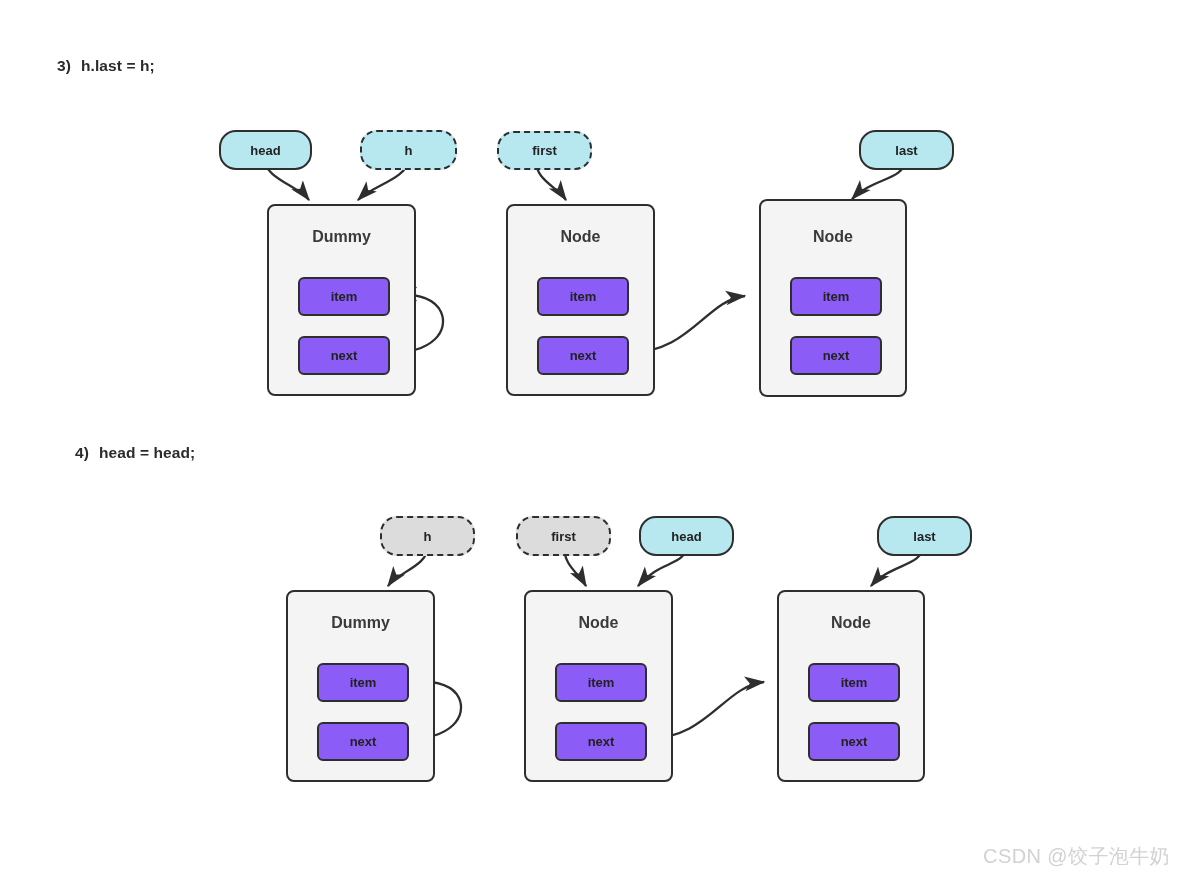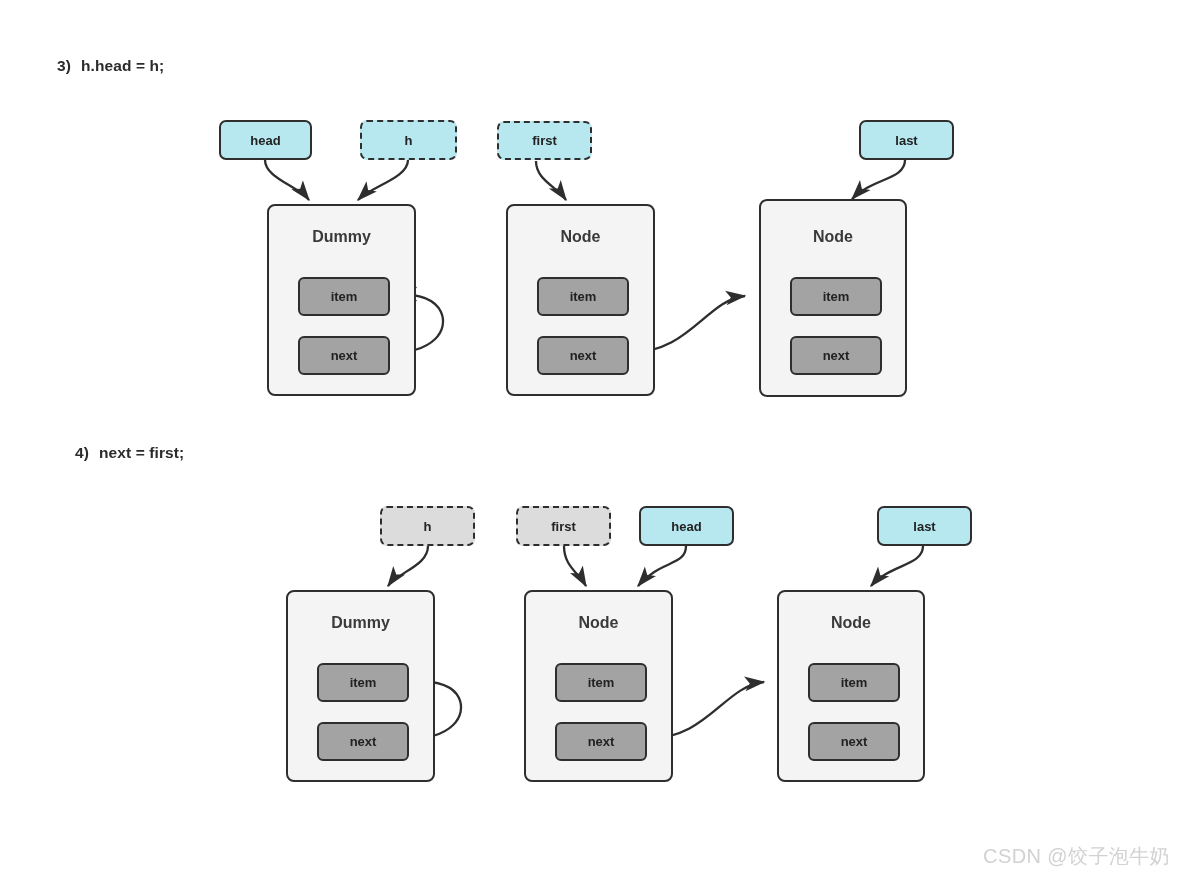--- a/index.html
+++ b/index.html
@@ -36,27 +36,28 @@
     color: #2b2b2b;
     white-space: nowrap;
     letter-spacing: 0.1px;
   }
   .step-num { margin-right: 10px; }
 
   
   .ptr {
     position: absolute;
     box-sizing: border-box;
-    border-radius: 7px;
+    border-radius: 17px;
     display: flex;
     align-items: center;
     justify-content: center;
     font-size: 13px;
     font-weight: bold;
     color: #222222;
+    margin-top: 10px;
   }
   .ptr.cyan   { background: #b7e8f0; }
   .ptr.gray   { background: #dcdcdc; }
   .ptr.solid  { border: 2.4px solid #2e2e2e; }
   .ptr.dashed { border: 2.4px dashed #2e2e2e; }
 
   
   .node {
     position: absolute;
     box-sizing: border-box;
@@ -70,21 +71,21 @@
     width: 100%;
     text-align: center;
     font-size: 16px;
     font-weight: bold;
     color: #3a3a3a;
   }
   
   .field {
     position: absolute;
     box-sizing: border-box;
-    background: #a3a3a3;
+    background: #8b5cf6;
     border: 2.2px solid #2e2e2e;
     border-radius: 6px;
     display: flex;
     align-items: center;
     justify-content: center;
     font-size: 13px;
     font-weight: bold;
     color: #222222;
   }
 
@@ -130,21 +131,21 @@
     <path d="M686,546 C686,566 660,560 638,586" fill="none" stroke="#2e2e2e" stroke-width="2.3" marker-end="url(#ah)"></path>
 
     <path d="M923,546 C923,566 890,564 871,586" fill="none" stroke="#2e2e2e" stroke-width="2.3" marker-end="url(#ah)"></path>
 
     <path d="M407,739 C452,739 467,716 459,698 C452,683 432,681 416,681" fill="none" stroke="#2e2e2e" stroke-width="2.3" marker-end="url(#ah)"></path>
 
     <path d="M646,739 C708,739 724,686 764,682" fill="none" stroke="#2e2e2e" stroke-width="2.3" marker-end="url(#ah)"></path>
   </svg>
 
   <div class="step-caption" style="left:57px; top:57px;">
-    <span class="step-num">3)</span><span>h.head = h;</span>
+    <span class="step-num">3)</span><span>h.last = h;</span>
   </div>
 
   <div class="ptr cyan solid" style="left:219px; top:120px; width:93px; height:40px;">
     <span>head</span>
   </div>
   <div class="ptr cyan dashed" style="left:360px; top:120px; width:97px; height:40px;">
     <span>h</span>
   </div>
   <div class="ptr cyan dashed" style="left:497px; top:121px; width:95px; height:39px;">
     <span>first</span>
@@ -177,21 +178,21 @@
     <div class="node-title" style="top:27px;">Node</div>
     <div class="field" style="left:29px; top:76px; width:92px; height:39px;">
       <span>item</span>
     </div>
     <div class="field" style="left:29px; top:135px; width:92px; height:39px;">
       <span>next</span>
     </div>
   </div>
 
   <div class="step-caption" style="left:75px; top:444px;">
-    <span class="step-num">4)</span><span>next = first;</span>
+    <span class="step-num">4)</span><span>head = head;</span>
   </div>
 
   <div class="ptr gray dashed" style="left:380px; top:506px; width:95px; height:40px;">
     <span>h</span>
   </div>
   <div class="ptr gray dashed" style="left:516px; top:506px; width:95px; height:40px;">
     <span>first</span>
   </div>
   <div class="ptr cyan solid" style="left:639px; top:506px; width:95px; height:40px;">
     <span>head</span>

